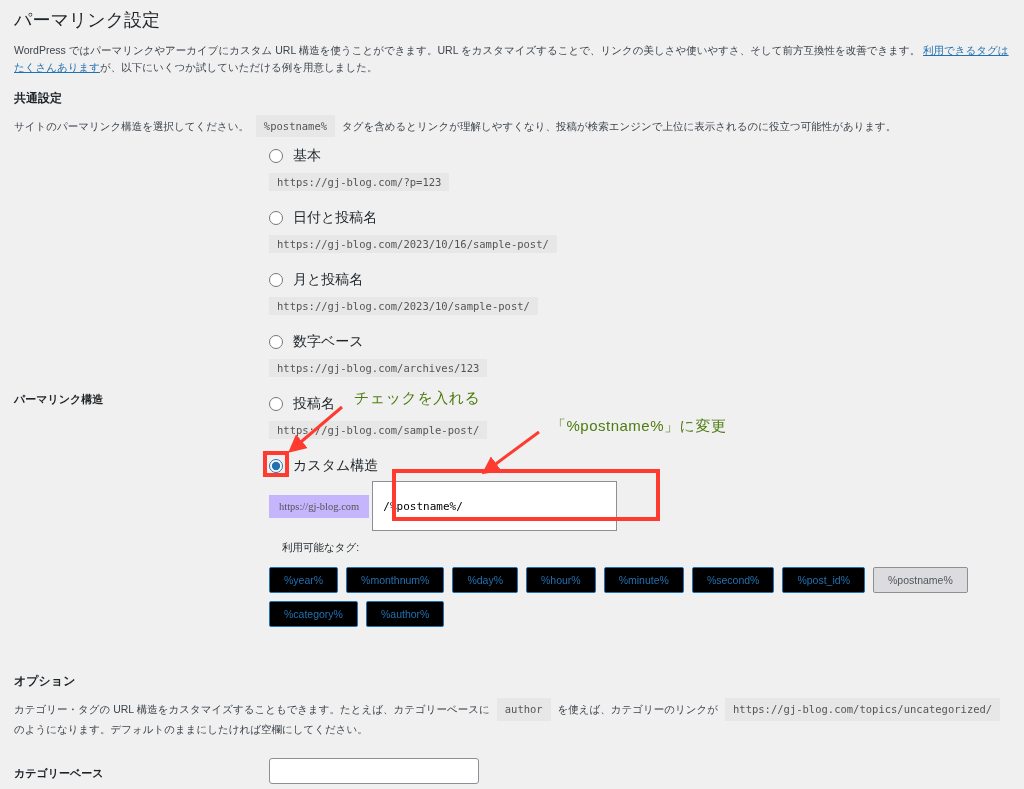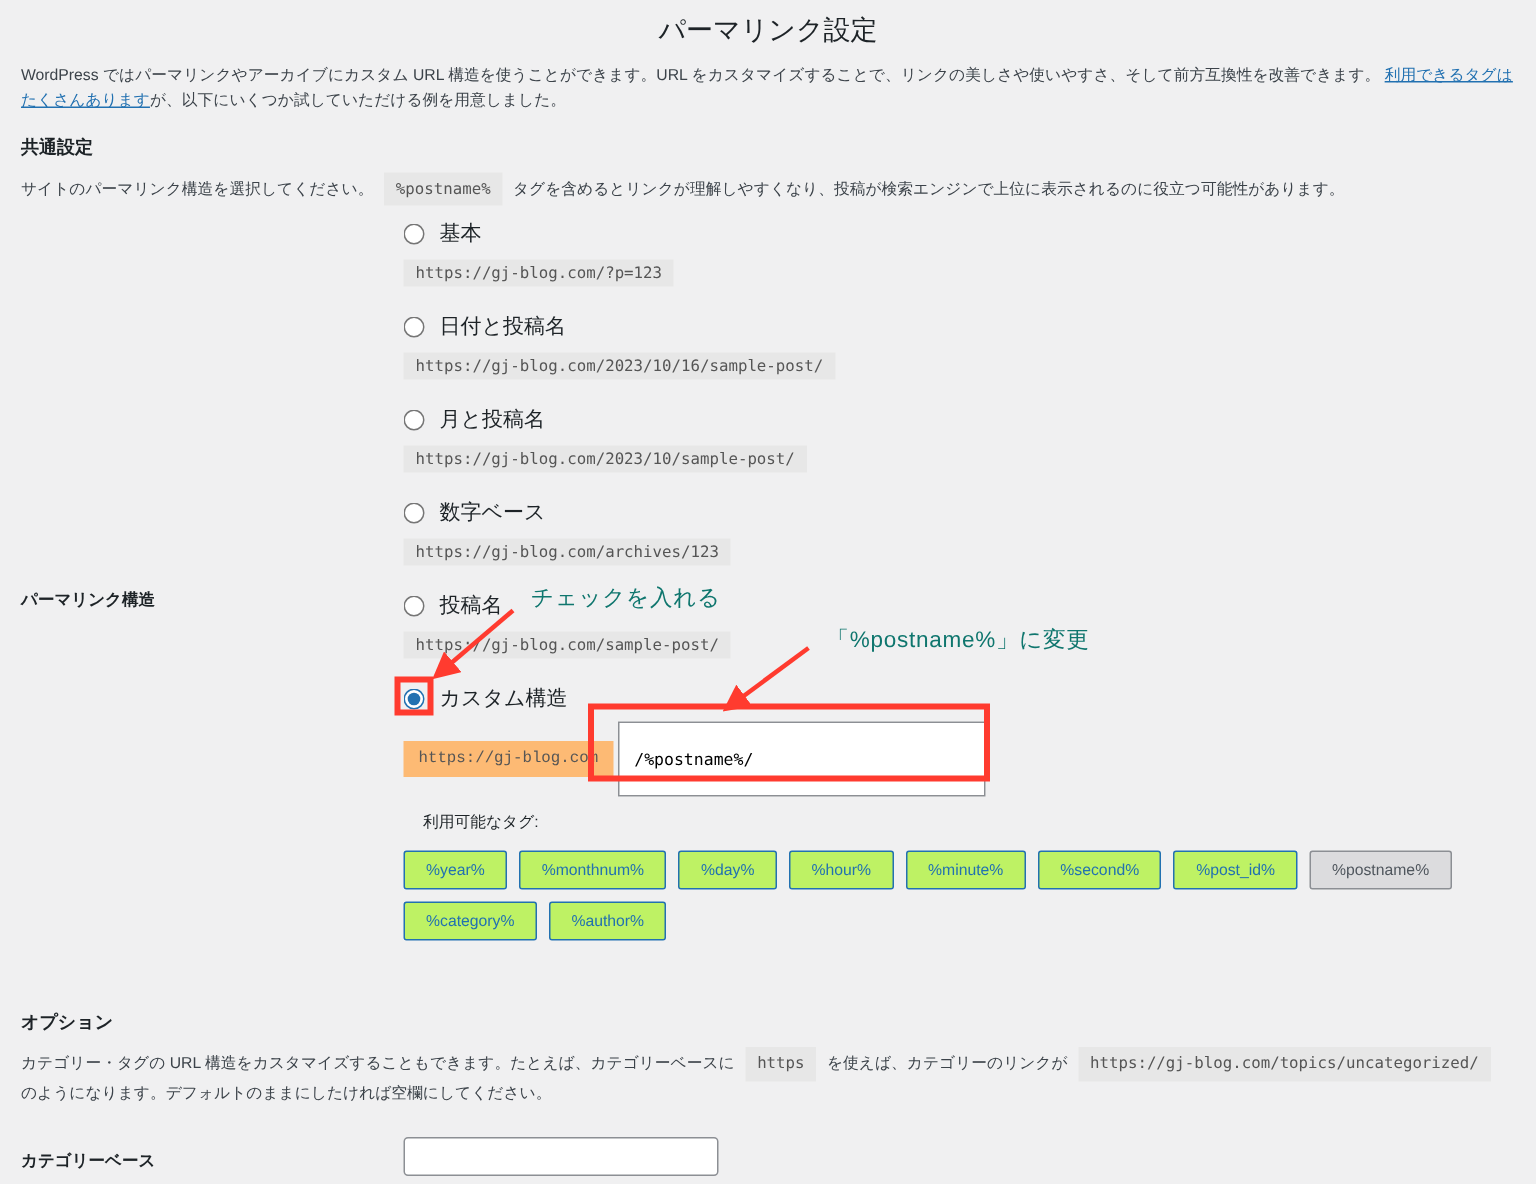--- a/index.html
+++ b/index.html
@@ -4,21 +4,21 @@
 <style>
   * { box-sizing: border-box; margin: 0; padding: 0; }
   body {
     font-family: -apple-system, BlinkMacSystemFont, "Segoe UI", "Helvetica Neue", sans-serif;
     background: #f0f0f1;
     color: #1d2327;
     font-size: 11px;
     padding: 8px 14px 20px;
     width: 1024px;
   }
-  h1 { font-size: 18px; font-weight: 500; margin-bottom: 10px; text-align: center; }
+  h1 { font-size: 18px; font-weight: 500; margin-bottom: 10px; }
   h2 { font-size: 12px; font-weight: 600; margin: 14px 0 8px; }
   p { font-size: 10.5px; line-height: 1.6; margin-bottom: 8px; color: #3c434a; }
   a.link { color: #2271b1; text-decoration: underline; }
 
   .form-row { display: flex; align-items: center; margin-top: 10px; position: relative; }
   .row-label {
     width: 255px;
     flex: 0 0 255px;
     font-size: 11px;
     font-weight: 600;
@@ -38,62 +38,62 @@
     background: #e7e7e7;
     padding: 3px 8px;
     font-family: Consolas, Menlo, monospace;
     font-size: 10.5px;
     color: #555;
     margin-top: 4px;
   }
 
   .custom-prefix {
     display: inline-block;
-    background: #fdba74;
+    background: #c4b5fd;
     padding: 6px 10px;
-    font-family: Liberation Mono, monospace;
+    font-family: Liberation Serif, serif;
     font-size: 10.5px;
     color: #555;
     vertical-align: middle;
   }
   .custom-input {
     display: inline-block;
     vertical-align: middle;
     border: 1px solid #8c8f94;
     background: #fff;
     padding: 24px 10px;
     font-family: Consolas, Menlo, monospace;
     font-size: 11px;
     width: 245px;
     height: 30px;
   }
 
   .tags-row { margin-top: 12px; display: flex; flex-wrap: wrap; gap: 8px; }
   .tag-btn {
     border: 1px solid #2271b1;
-    background: #bef264;
+    background: #000000;
     color: #2271b1;
     padding: 6px 14px;
     font-size: 10.5px;
     cursor: pointer;
     border-radius: 2px;
   }
   .tag-btn.active { background: #dcdcde; border-color:#8c8f94; color:#50575e; }
 
   .text-input {
     border: 1px solid #8c8f94;
     background:#fff;
     border-radius: 3px;
     padding: 5px 10px;
     width: 210px;
     height: 26px;
   }
 
   
-  .annot-red { color: #0f766e; font-size: 15px; font-weight: 500; letter-spacing: 0.5px; }
+  .annot-red { color: #4d7c0f; font-size: 15px; font-weight: 500; letter-spacing: 0.5px; }
   .red-box { border: 4px solid #ff3b2f; position: absolute; pointer-events: none; }
   .arrow { position: absolute; pointer-events: none; }
 
   .avail-tags-label { font-size: 10.5px; margin-top: 10px; display:block;margin-left:13px; }
 
 </style>
 </head>
 <body>
 
 <h1>パーマリンク設定</h1>
@@ -188,21 +188,21 @@
           </defs>
     <line x1="60" y1="5" x2="10" y2="42" stroke="#ff3b2f" stroke-width="3" marker-end="url(#ah2)"></line>
   </svg>
 </div>
     </div>
 </div>
 
 <h2 style="margin-top:28px">オプション</h2>
 <p>
   <span>カテゴリー・タグの URL 構造をカスタマイズすることもできます。たとえば、カテゴリーベースに</span>
-  <span class="code-chip" style="margin:0 4px">https</span>
+  <span class="code-chip" style="margin:0 4px">author</span>
   <span>を使えば、カテゴリーのリンクが</span>
   <span class="code-chip" style="margin:0 4px">https://gj-blog.com/topics/uncategorized/</span>
   <span>のようになります。デフォルトのままにしたければ空欄にしてください。</span>
 </p>
 
 <div class="form-row" style="margin-top:20px">
   <div class="row-label">カテゴリーベース</div>
   <div class="row-body">
     <input type="text" class="text-input" value="" style="">
   </div>

